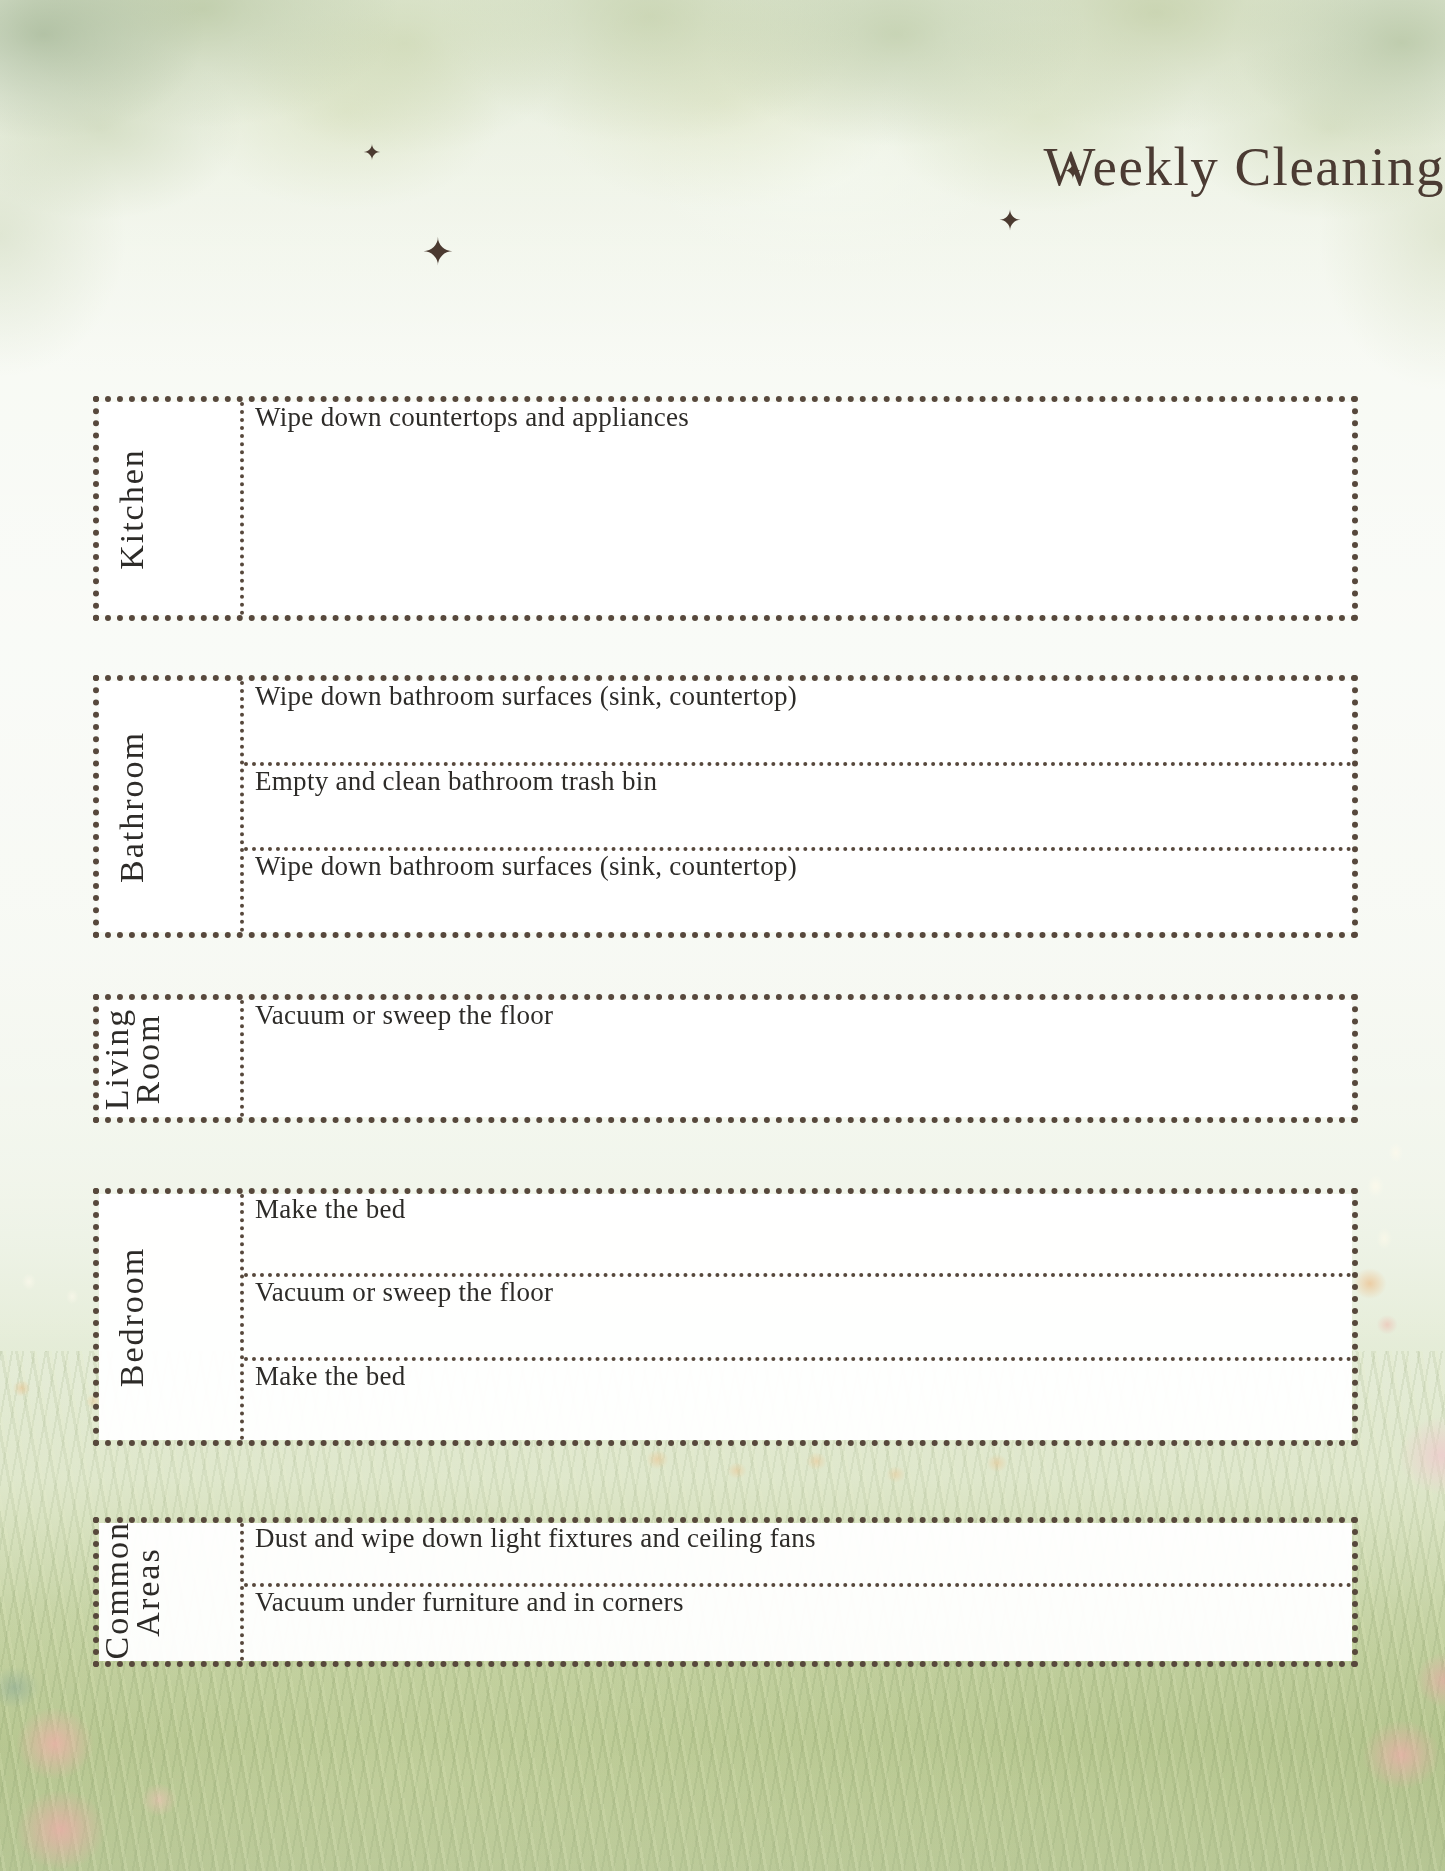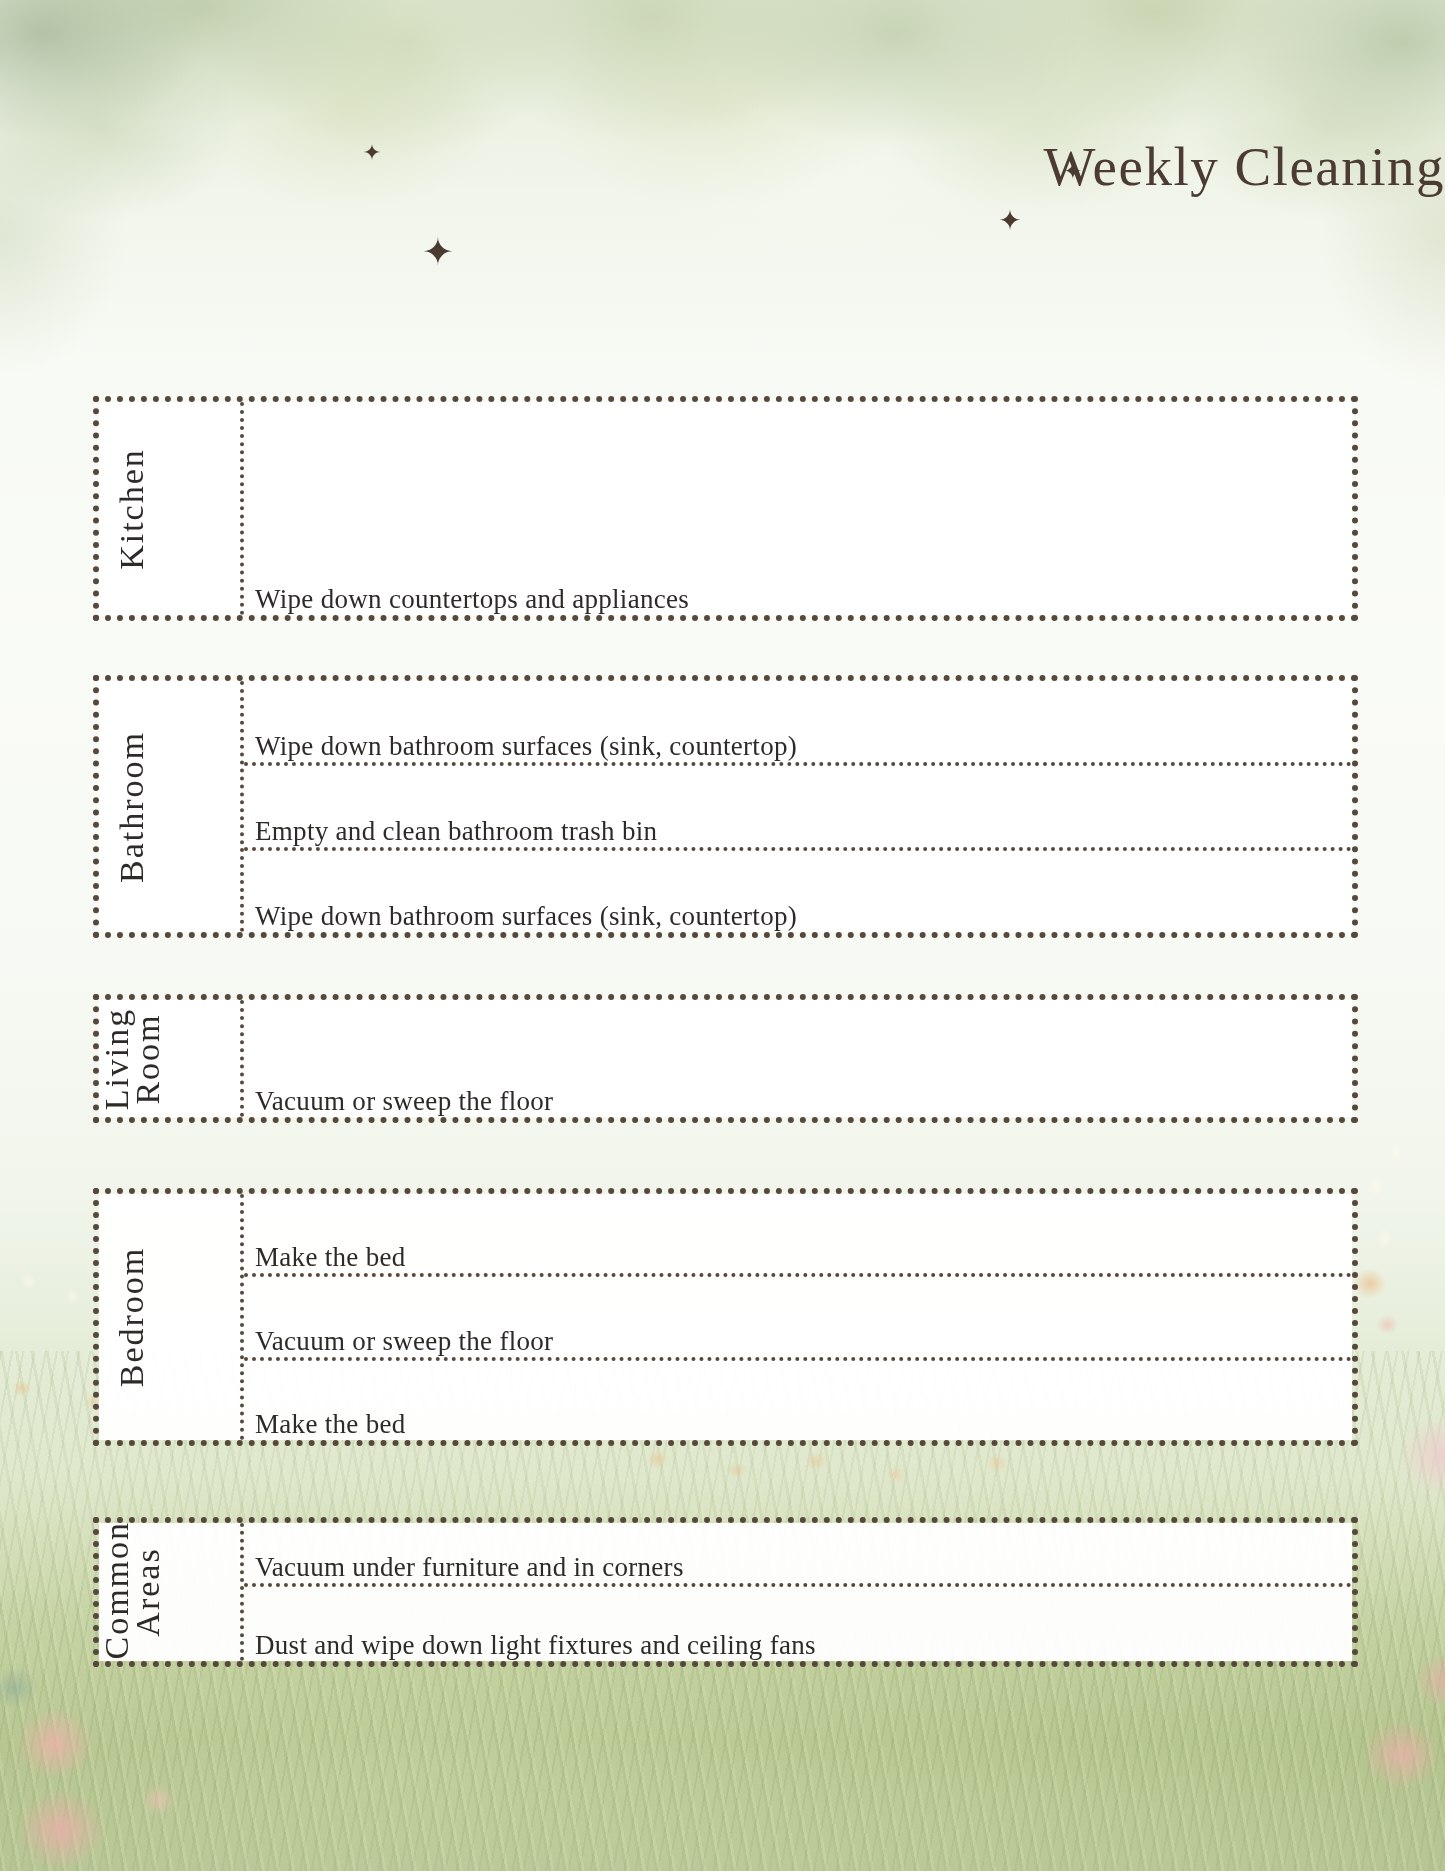--- a/index.html
+++ b/index.html
@@ -98,21 +98,21 @@
     position:absolute; left:33px; top:50%;
     transform:translate(-50%,-50%) rotate(-90deg);
     width:var(--vw); text-align:center;
     font-size:34px; line-height:.92; letter-spacing:2px; color:#2d2b28;
   }
   .tasks{
     flex:1; display:flex; flex-direction:column;
     border-left:4px dotted #57483c; box-sizing:border-box; min-width:0;
   }
   .task-row{
-    flex:1; display:flex; align-items:flex-end;
+    flex:1; display:flex; align-items:flex-start;
     padding:0 14px 0 11px; box-sizing:border-box;
   }
   .task-row + .task-row{border-top:4px dotted #57483c;}
   .task-text{font-size:27px; color:#2d2b28; letter-spacing:.3px; white-space:nowrap;}
   #sec-kitchen{top:396px; height:225px; --vw:200px;}
   #sec-bathroom{top:675px; height:263px; --vw:238px;}
   #sec-living{top:994px; height:129px; --vw:112px;}
   #sec-bedroom{top:1188px; height:258px; --vw:232px;}
   #sec-common{top:1517px; height:150px; --vw:135px;}
   #sec-common .task-row:first-child{flex:0 0 60px;}
@@ -193,22 +193,22 @@
           </div>
       </div>
     </div>
 
     <div class="section" id="sec-common">
       <div class="label-cell">
         <div class="vlabel">Common Areas</div>
       </div>
       <div class="tasks">
         <div class="task-row">
+            <span class="task-text">Dust and wipe down light fixtures and ceiling fans</span>
+          </div>
+        <div class="task-row">
             <span class="task-text">Vacuum under furniture and in corners</span>
-          </div>
-        <div class="task-row">
-            <span class="task-text">Dust and wipe down light fixtures and ceiling fans</span>
           </div>
       </div>
     </div>
 
   </div>
 </div>
 
 </body></html>

